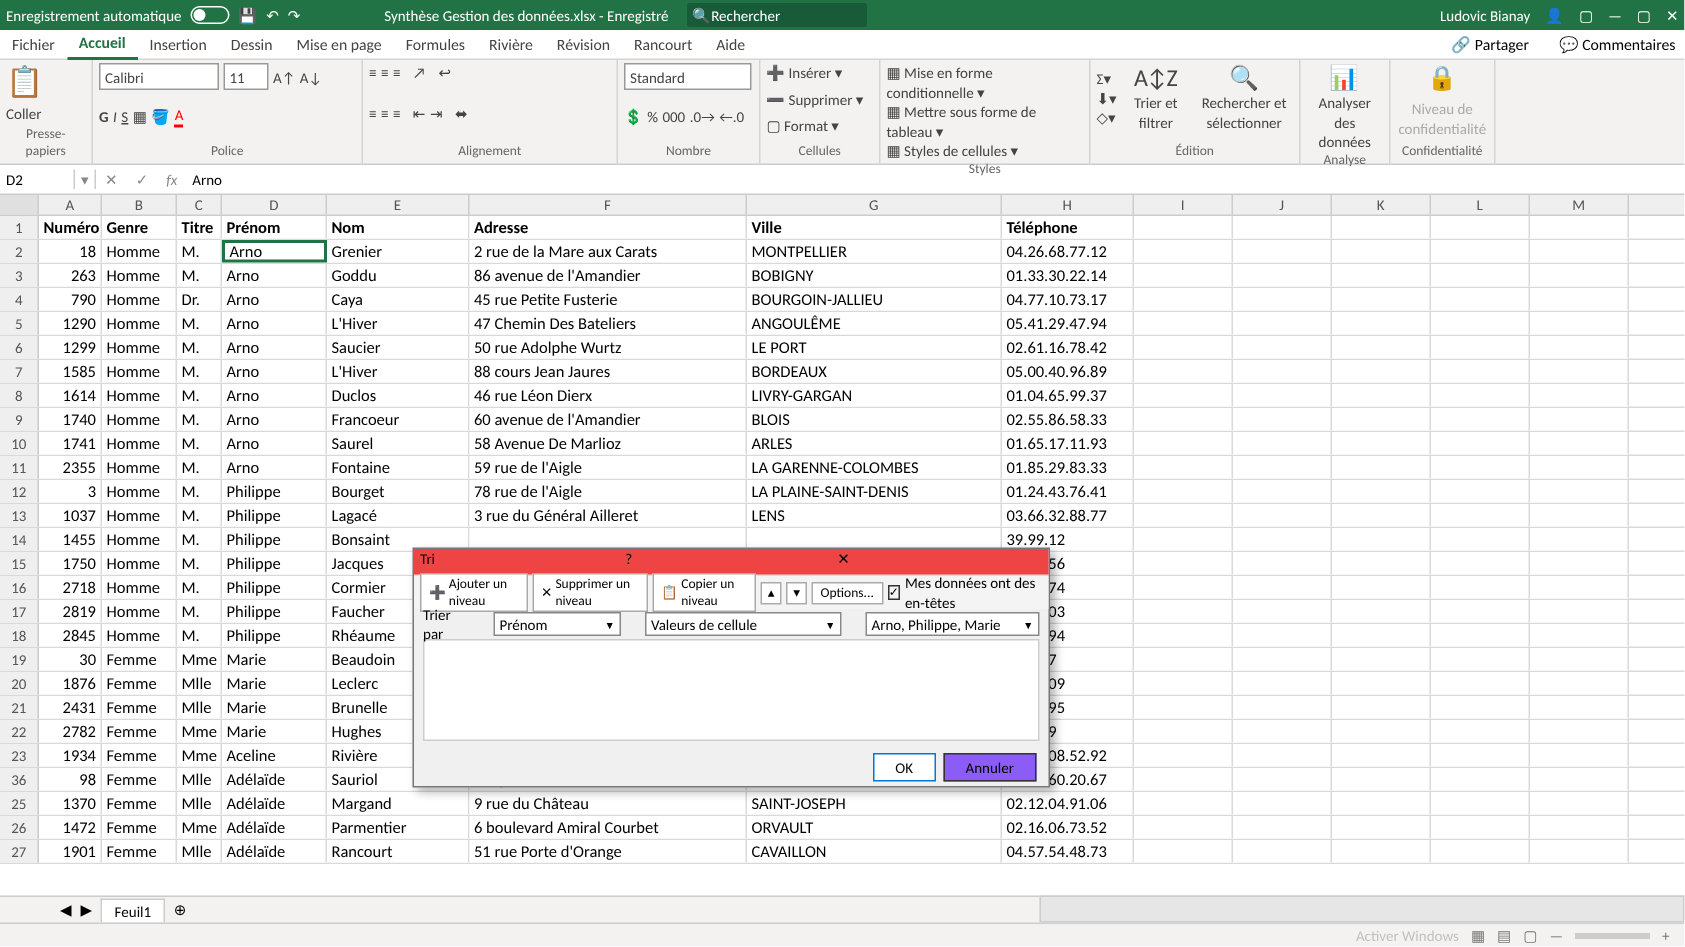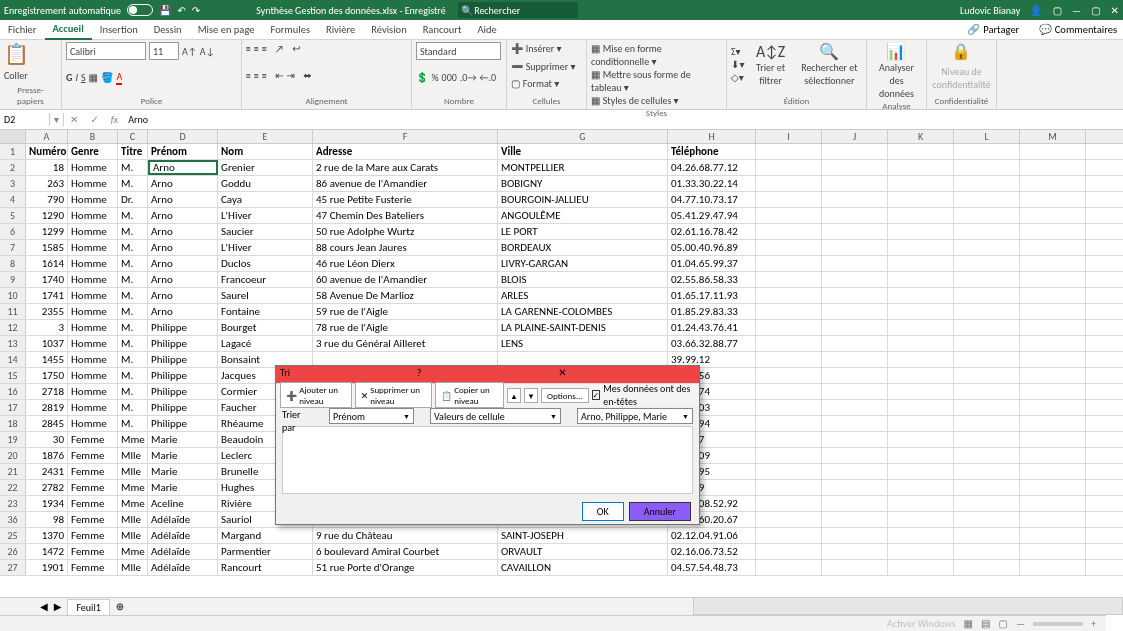--- a/index.html
+++ b/index.html
@@ -27,29 +27,29 @@
 .colhdr .sel{width:26px;border-right:1px solid #ccc;background:#e0e0e0;}
 .ccell{border-right:1px solid #ccc;display:flex;align-items:center;justify-content:center;font-size:10px;color:#555;}
 .rows{}
 .trow{display:flex;height:16px;border-bottom:1px solid #d9d9d9;}
 .rhdr{width:26px;background:#efefef;border-right:1px solid #ccc;display:flex;align-items:center;justify-content:center;font-size:10px;color:#555;}
 .cell{border-right:1px solid #d9d9d9;padding:0 3px;font-size:11px;display:flex;align-items:center;overflow:hidden;white-space:nowrap;background:#fff;}
 .hdrrow .cell{font-weight:600;}
 .active-cell{border:2px solid #217346 !important;}
 .sheetbar{position:absolute;bottom:16px;left:0;right:0;height:18px;background:#f3f2f1;border-top:1px solid #ccc;display:flex;align-items:center;font-size:10px;gap:6px;padding-left:40px;}
 .sheettab{background:#fff;border:1px solid #ccc;border-bottom:none;padding:1px 8px;}
-.status{position:absolute;bottom:0;left:0;right:17px;height:16px;background:#f3f2f1;border-top:1px solid #ccc;display:flex;align-items:center;justify-content:flex-end;font-size:10px;color:#777;padding-right:10px;gap:8px;}
+.status{position:absolute;bottom:0;left:0;right:0;height:16px;background:#f3f2f1;border-top:1px solid #ccc;display:flex;align-items:center;justify-content:flex-end;font-size:10px;color:#777;padding-right:10px;gap:8px;}
 .hscroll{position:absolute;bottom:16px;right:0;height:18px;width:430px;background:#e6e6e6;border:1px solid #ccc;}
 .dlg{position:absolute;left:275px;top:365px;width:425px;background:#f0f0f0;border:1px solid #777;box-shadow:3px 3px 6px rgba(0,0,0,0.3);font-size:10px;}
 .dlg .t{height:18px;background:#ef4444;border-bottom:1px solid #ddd;display:flex;padding:0 4px;}
 .dlg .t span{flex:1;}
 .dlg .tool{height:22px;display:flex;align-items:center;gap:3px;padding:2px 4px;background:#f4f4f4;}
 .dlg .tbtn{border:1px solid #aaa;background:#fff;padding:1px 5px;font-size:9px;display:flex;align-items:center;gap:2px;}
 .dlg .tdr{height:14px;display:flex;font-size:9.5px;padding:0 6px;}
-.dlg .sortrow{height:20px;display:flex;padding:2px 6px;gap:16px;}
+.dlg .sortrow{height:20px;display:flex;align-items:center;padding:2px 6px;gap:16px;}
 .dlg .sortrow .sel{border:1px solid #888;height:16px;background:#fff;display:flex;align-items:center;padding:0 3px;justify-content:space-between;}
 .dlg .body{height:68px;background:#fff;margin:0 6px 4px 6px;border:1px solid #ccc;}
 .dlg .bbar{height:26px;display:flex;align-items:center;justify-content:flex-end;gap:5px;padding:0 8px;}
 .dlg .btn{border:1px solid #333;background:#8b5cf6;padding:2px 14px;font-size:10px;}
 .dlg .btn.def{border:1px solid #0078d4;background:#fff;}
 .chk{width:10px;height:10px;border:1px solid #333;display:inline-flex;align-items:center;justify-content:center;font-size:8px;}
 .tri{font-size:7px;}
 .wA{width:42px}.wB{width:50px}.wC{width:30px}.wD{width:70px}.wE{width:95px}.wF{width:185px}.wG{width:170px}.wH{width:88px}.wI{width:66px}.wJ{width:66px}.wK{width:66px}.wL{width:66px}.wM{width:66px}
 .ra{justify-content:flex-end;}
 </style>

